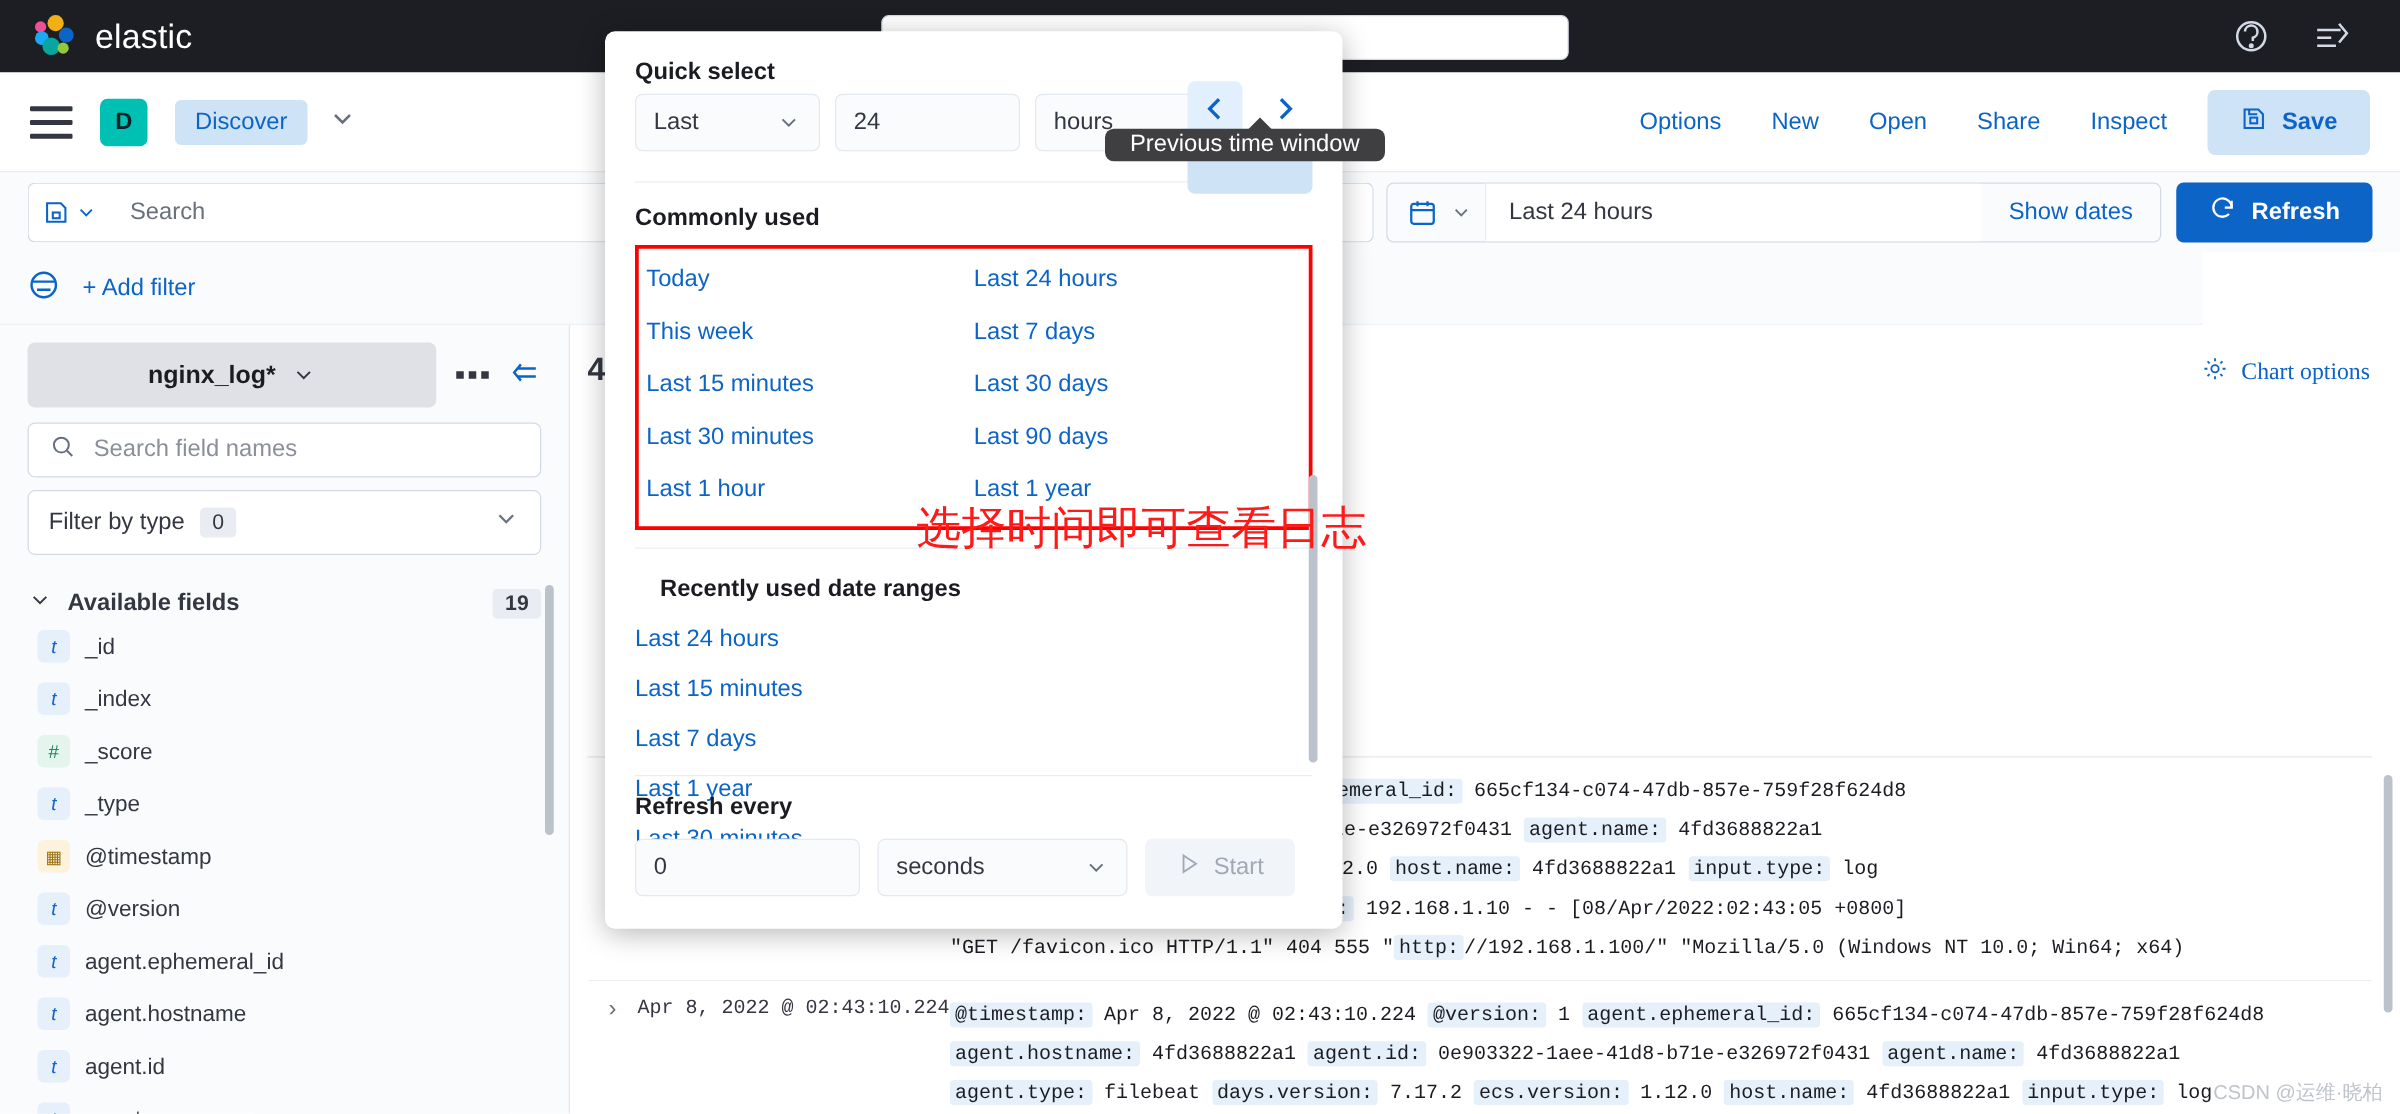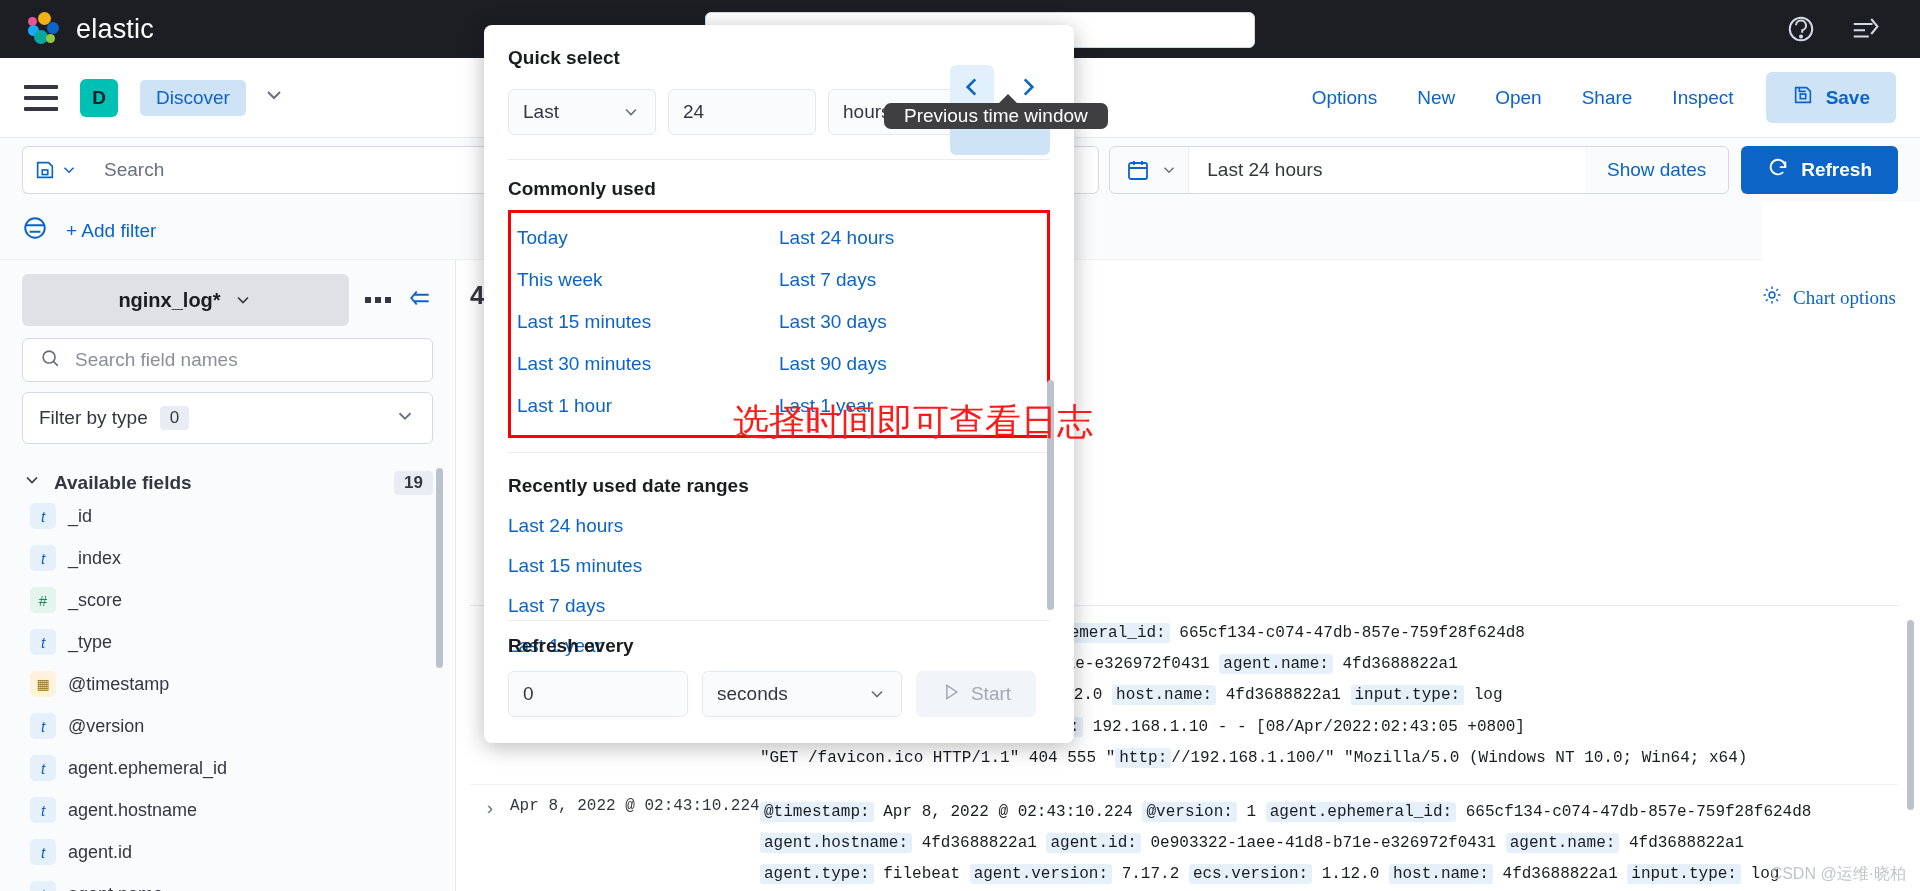--- a/index.html
+++ b/index.html
@@ -160,21 +160,21 @@
   #doc-scroll { position:absolute; right:6px; top:360px; width:7px; height:190px; background:#bcc2cc; border-radius:4px;}
 
   
   #popover {
     position:absolute; left:484px; top:25px; width:590px; height:718px;
     background:#fff; border-radius:8px;
     box-shadow:0 4px 22px rgba(0,0,0,.28); z-index:40; padding:22px 24px 0 24px;
     overflow:hidden;
   }
   .pop-h { font-size:19px; font-weight:700; color:#1a1c21; }
-  #qs-row { display:flex; align-items:center; gap:12px; margin-top:20px; }
+  #qs-row { display:flex; align-items:center; gap:12px; margin-top:6px; }
   .ctrl {
     height:46px; background:#fafbfd; border:1px solid #e4e8ef; border-radius:6px;
     display:flex; align-items:center; padding:0 14px; font-size:19px; color:#343741;
   }
   .ctrl.sel { justify-content:space-between; }
   #qs-nav { position:absolute; right:24px; top:40px; display:flex; gap:12px; align-items:center; }
   .navsq { width:44px; height:44px; border-radius:6px; display:flex; align-items:center; justify-content:center; color:#0b64c6; cursor:pointer;}
   .navsq.active { background:#e2effc; }
   #apply-btn { position:absolute; right:24px; top:84px; width:100px; height:46px; background:#cfe3f7; border-radius:6px; }
   #tooltip {
@@ -185,21 +185,21 @@
     content:""; position:absolute; top:-9px; left:114px; border-left:10px solid transparent;
     border-right:10px solid transparent; border-bottom:10px solid #3f3f42;
   }
   .hr { border-top:1px solid #e9edf3; margin:18px 0 0 0; }
   #commonly { margin-top:18px; }
   #common-grid {
     display:grid; grid-template-columns:1fr 1fr; row-gap:20px;
     border:3px solid #ff0000; padding:14px 6px 18px 6px; margin-top:10px;
   }
   .qlink { color:#0b64c6; font-size:19px; cursor:pointer; }
-  #recent-head { display:flex; align-items:baseline; gap:16px; margin-top:22px; }
+  #recent-head { display:flex; align-items:baseline; gap:16px; margin-top:22px;margin-left:20px; }
   #cn-note { color:#ff1a1a; font-size:36px; font-family:"DejaVu Sans", sans-serif; white-space:nowrap; }
   #recent-list { display:flex; flex-direction:column; gap:18px; margin-top:18px; }
   #pop-scroll { position:absolute; right:20px; top:355px; width:7px; height:230px; background:#bcc2cc; border-radius:4px; }
   #refresh-sec { position:absolute; left:24px; right:24px; bottom:26px; }
   #refresh-row { display:flex; gap:14px; margin-top:14px; }
   .startbtn {
     background:#f1f4f9; border-radius:6px; height:46px; display:flex; align-items:center;
     justify-content:center; gap:10px; color:#a2a8b4; font-size:19px; width:120px;
   }
 
@@ -437,21 +437,21 @@
           <div>s.log  <span class="k">log.offset:</span> 9,337  <span class="k">message:</span> 192.168.1.10 - - [08/Apr/2022:02:43:05 +0800]</div>
           <div>"GET /favicon.ico HTTP/1.1" 404 555 "<span class="k">http:</span>//192.168.1.100/" "Mozilla/5.0 (Windows NT 10.0; Win64; x64)</div>
         </div>
       </div>
       <div class="docrow">
         <div class="caret">›</div>
         <div class="ts">Apr 8, 2022 @ 02:43:10.224</div>
         <div class="src">
           <div><span class="k">@timestamp:</span> Apr 8, 2022 @ 02:43:10.224  <span class="k">@version:</span> 1  <span class="k">agent.ephemeral_id:</span> 665cf134-c074-47db-857e-759f28f624d8</div>
           <div><span class="k">agent.hostname:</span> 4fd3688822a1  <span class="k">agent.id:</span> 0e903322-1aee-41d8-b71e-e326972f0431  <span class="k">agent.name:</span> 4fd3688822a1</div>
-          <div><span class="k">agent.type:</span> filebeat  <span class="k">agent.version:</span> 7.17.2  <span class="k">ecs.version:</span> 1.12.0  <span class="k">host.name:</span> 4fd3688822a1  <span class="k">input.type:</span> log</div>
+          <div><span class="k">agent.type:</span> filebeat  <span class="k">days.version:</span> 7.17.2  <span class="k">ecs.version:</span> 1.12.0  <span class="k">host.name:</span> 4fd3688822a1  <span class="k">input.type:</span> log</div>
         </div>
       </div>
     </div>
   <div id="doc-scroll"></div>
 </div>
 
 <div id="popover">
   <div class="pop-h">Quick select</div>
 
   <div id="qs-nav">

